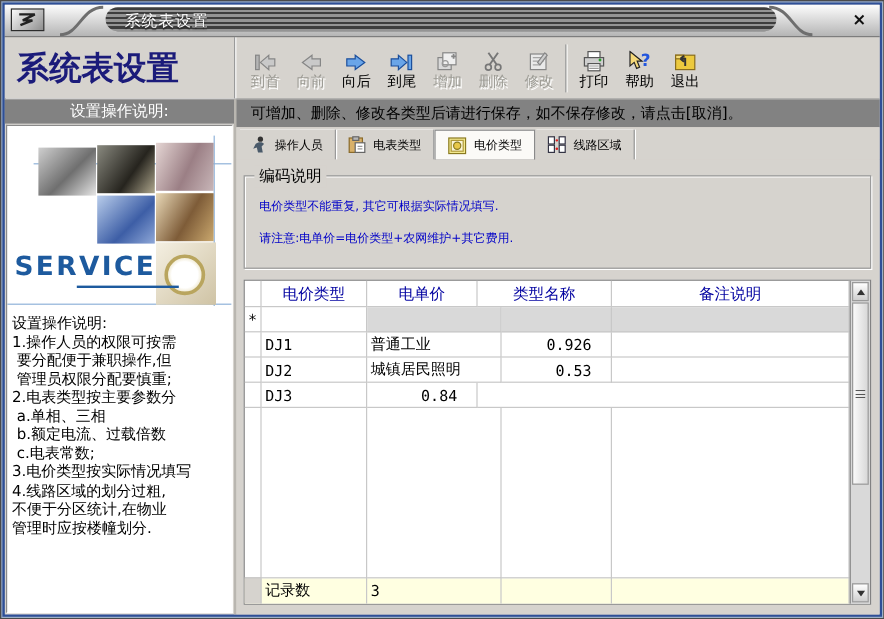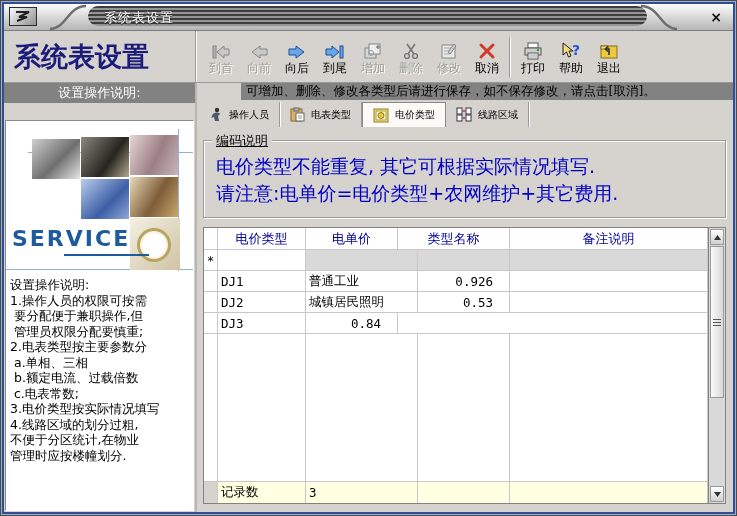--- a/index.html
+++ b/index.html
@@ -34,21 +34,21 @@
   .tbtn { width:38px; height:46px; display:flex; flex-direction:column; align-items:center; justify-content:flex-start; cursor:default; }
   .tbtn .ticon { height:26px; display:flex; align-items:flex-end; justify-content:center; }
   .tbtn .tlabel { font-size:12px; color:#000; line-height:16px; }
   .tbtn.disabled .tlabel { color:#9c9b94; text-shadow:1px 1px 0 #fff; }
   .tsep { width:0; height:40px; margin:0 3px; border-left:1px solid #9a9a9a; border-right:1px solid #ffffff; align-self:center; }
 
   
   .main { flex:1; display:flex; min-height:0; }
 
   
-  .left { width:193px; flex:none; display:flex; flex-direction:column; border-right:2px solid #b9b6b0;gap:16px; }
+  .left { width:193px; flex:none; display:flex; flex-direction:column; border-right:2px solid #b9b6b0; }
   .lp-header { height:20px; flex:none; background:#828282; color:#fff; font-size:13px; display:flex; align-items:center; justify-content:center; }
   .lp-body { flex:1; background:#fff; border:1px solid #8a8a8a; border-bottom-color:#fff; border-right-color:#fdfdfd; margin:1px; position:relative; overflow:hidden; }
   .collage { position:relative; height:150px; }
   .xline-v { position:absolute; background:#8fb2d9; width:1px; top:8px; bottom:0; left:172px; }
   .xline-h1 { position:absolute; background:#8fb2d9; height:1px; left:22px; right:0; top:31px; }
   .xline-h2 { position:absolute; background:#8fb2d9; height:1px; left:0; right:0; top:148px; }
   .ph { position:absolute; width:48px; height:40px; }
   .ph1 { left:26px; top:18px;  background:linear-gradient(135deg,#cfcfcf,#6f6f6f 55%,#e6e6e6); }
   .ph2 { left:75px; top:16px;  background:linear-gradient(125deg,#8a8a80,#26241e 60%,#b0a88e); }
   .ph3 { left:124px; top:14px; background:linear-gradient(115deg,#e5d6d4,#9b7f85 55%,#c8b6b8); }
@@ -56,31 +56,31 @@
   .ph5 { left:124px; top:56px; background:linear-gradient(120deg,#e9d9b8,#7e5c38 55%,#caa86e); }
   .ph6 { left:124px; top:97px; width:50px; height:52px; background:linear-gradient(135deg,#f4efe2,#cfc3a4); }
   .watch-face { position:absolute; left:7px; top:10px; width:34px; height:34px; border-radius:50%;
     background:radial-gradient(#ffffff 55%,#d9c98f); border:3px solid #b9a55e; }
   .service { position:absolute; left:6px; top:105px; color:#1d5a9e; font-weight:bold; font-size:22px; letter-spacing:2px; }
   .service-underline { position:absolute; left:58px; top:133px; width:85px; height:2px; background:#1d5a9e; }
   .instructions { padding:6px 1px 0 4px; font-size:12.5px; line-height:15.5px; color:#000; white-space:pre; }
 
   
   .right { flex:1; min-width:0; display:flex; flex-direction:column; }
-  .msgbar { height:17px; flex:none; background:#828282; color:#000; font-size:12.5px; display:flex; align-items:center; padding-left:5px; white-space:nowrap; overflow:hidden;margin-left:44px; }
+  .msgbar { height:23px; flex:none; background:#828282; color:#000; font-size:12.5px; display:flex; align-items:center; padding-left:12px; white-space:nowrap; overflow:hidden; }
   .tabbar { height:27px; flex:none; display:flex; align-items:stretch; padding:2px 0 0 2px; background:#d6d3ce; }
   .tab { display:flex; align-items:center; gap:6px; padding:0 10px; font-size:10px; color:#000; cursor:default;
     border-right:1px solid #9a9a9a; box-shadow:1px 0 0 #fff; }
   .tab.selected { background:#fbfaf7; border:1px solid #8a8a8a; border-right:1px solid #8a8a8a; box-shadow:none; margin-bottom:-1px; }
 
   .content { flex:1; min-height:0; background:#d6d3ce; padding:8px 7px 8px 6px; display:flex; flex-direction:column; }
 
   .groupbox { position:relative; flex:none; border:1px solid #9b9b9b; box-shadow:1px 1px 0 #fff inset, 1px 1px 0 #fff; margin-top:5px; padding:12px 12px 10px 12px; }
-  .gb-legend { position:absolute; top:-9px; left:8px; background:#d6d3ce; padding:0 4px; font-size:13px; color:#000;text-decoration:underline; }
-  .gb-line { color:#0000c8; font-size:19px; line-height:27px; white-space:nowrap; overflow:hidden; }
+  .gb-legend { position:absolute; top:-9px; left:8px; background:#d6d3ce; padding:0 4px; font-size:13px; color:#000; }
+  .gb-line { color:#0000c8; font-size:10px; line-height:27px; white-space:nowrap; overflow:hidden; }
 
   
   .grid { flex:1; min-height:0; margin-top:9px; display:flex; border:1px solid #828282; background:#fff; }
   .gmain { flex:1; min-width:0; display:flex; flex-direction:column; font-family:"DejaVu Sans Mono", monospace; }
   .grow { display:flex; flex:none; }
   .gcell { border-right:1px solid #c8c8c8; border-bottom:1px solid #c8c8c8; display:flex; align-items:center; font-size:12.5px; color:#000; overflow:hidden; white-space:nowrap; }
   .gsel { width:14px; flex:none; justify-content:center; }
   .gc1 { width:88px; flex:none; padding-left:3px; }
   .gc2 { width:112px; flex:none; padding-left:3px; }
   .gc3 { width:92px; flex:none; justify-content:flex-end; padding-right:16px; }
@@ -197,28 +197,20 @@
           <svg width="18" height="18" viewBox="0 0 18 18">
                 <rect x="2" y="3" width="13" height="13" fill="#e9e9e9" stroke="#868686"></rect>
                 <path d="M4 6 h9 M4 9 h9 M4 12 h6" stroke="#a5a5a5"></path>
                 <path d="M10 12 L16 4 L14 2 L8 10 Z" fill="#cfcfcf" stroke="#868686"></path>
               </svg>
         </span>
         <span class="tlabel">修改</span>
       </div>
 
 
-      <div class="tbtn">
-        <span class="ticon">
-          <svg width="18" height="18" viewBox="0 0 18 18">
-                <path d="M3 3 L15 15 M15 3 L3 15" stroke="#d23a2e" stroke-width="3" stroke-linecap="round"></path>
-              </svg>
-        </span>
-        <span class="tlabel">取消</span>
-      </div>
 
       <div class="tsep"></div>
 
       <div class="tbtn">
         <span class="ticon">
           <svg width="20" height="18" viewBox="0 0 20 18">
                 <rect x="5" y="1" width="10" height="5" fill="#fff" stroke="#555"></rect>
                 <rect x="2" y="6" width="16" height="7" fill="#cfcfcf" stroke="#555"></rect>
                 <rect x="5" y="11" width="10" height="6" fill="#fff" stroke="#555"></rect>
                 <circle cx="15" cy="8" r="1.2" fill="#2e9e2e"></circle>

